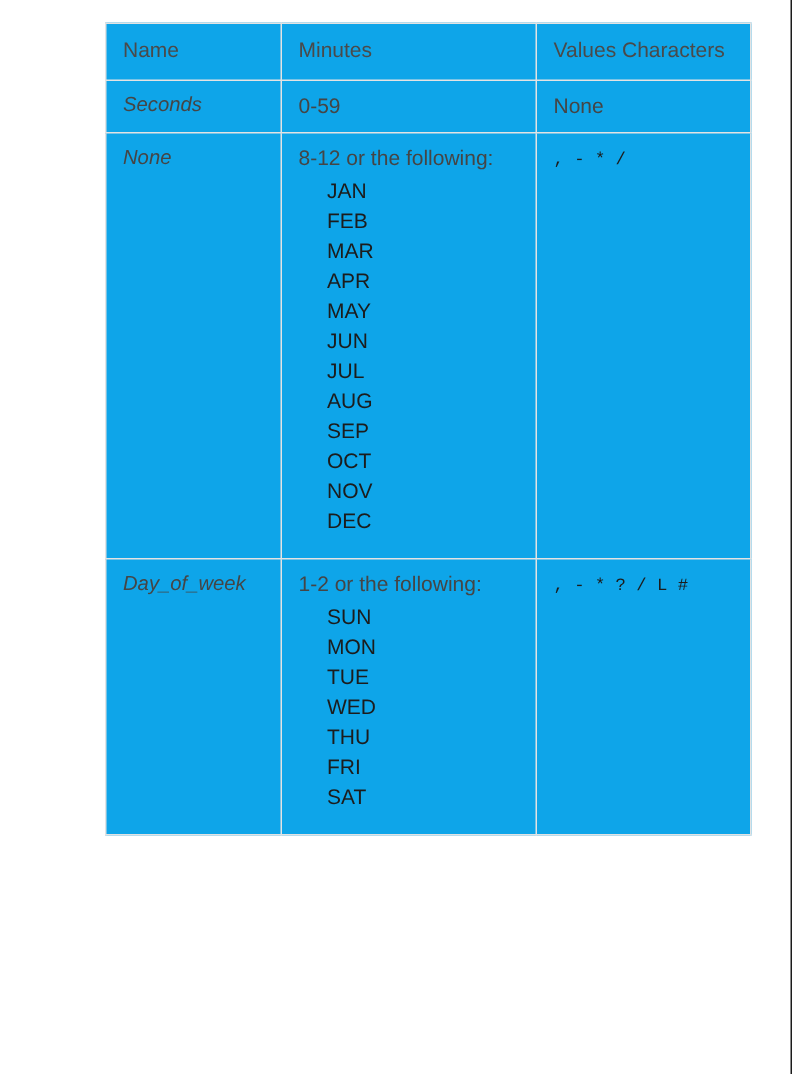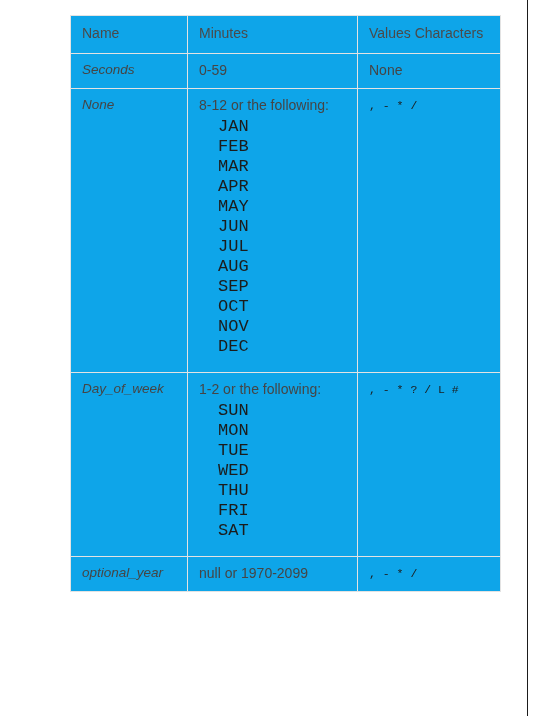--- a/index.html
+++ b/index.html
@@ -74,22 +74,22 @@
 
   .cell-values {
     color: #454545;
     font-size: 14px;
   }
 
   .row-tall td { height: 16px; }
 
   
   .mono-list {
-    font-family: Liberation Mono, monospace;
-    font-size: 17px;
+    font-family: Liberation Sans, sans-serif;
+    font-size: 14px;
     line-height: 20px;
     color: #1c1c1c;
     margin: 2px 0 0 0;
     padding: 0 0 0 19px;
     list-style: none;
   }
   .mono-list li { white-space: pre; }
 
   .cell-spec {
     font-family: "Liberation Mono", "DejaVu Sans Mono", monospace;
@@ -151,20 +151,15 @@
               <li>SUN</li>
               <li>MON</li>
               <li>TUE</li>
               <li>WED</li>
               <li>THU</li>
               <li>FRI</li>
               <li>SAT</li>
             </ul><span class="spacer-after-list"></span></td>
           <td><span class="cell-spec">, - * ? / L #</span></td>
         </tr>
-        <tr>
-          <td><span class="cell-name">optional_year</span></td>
-          <td><span class="cell-values">null or 1970-2099</span></td>
-          <td><span class="cell-spec">, - * /</span></td>
-        </tr>
       </tbody>
   </table>
 </div>
 
 </body></html>

